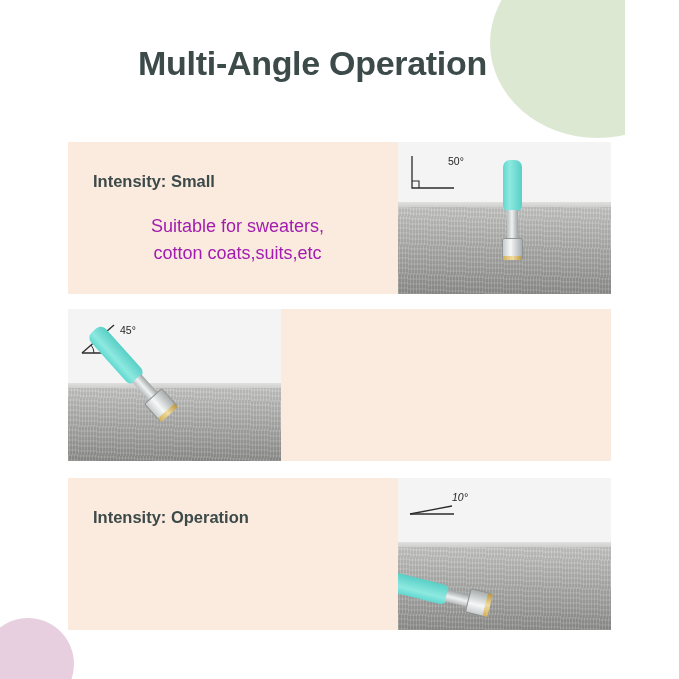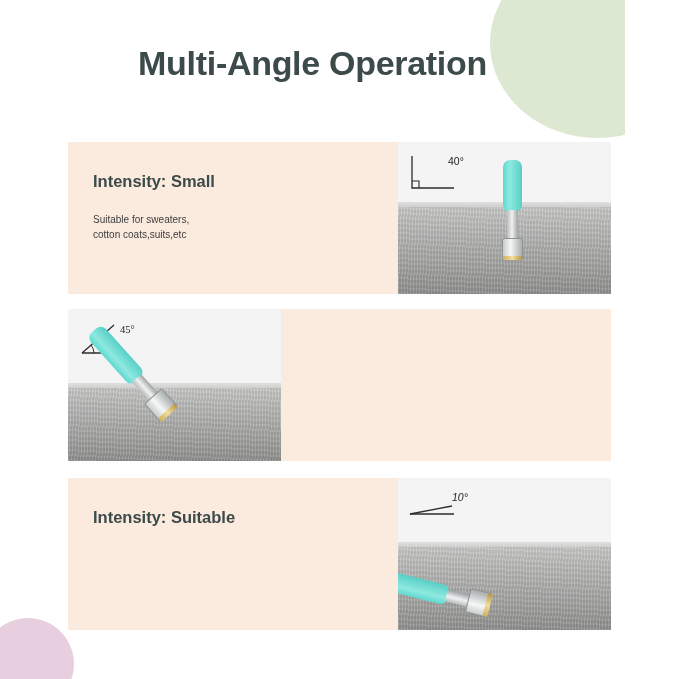--- a/index.html
+++ b/index.html
@@ -68,24 +68,25 @@
     width: 330px;
     padding: 30px 16px 0 25px;
   }
   .card-heading {
     font-size: 16.5px;
     font-weight: bold;
     color: #3c4a4a;
     margin-bottom: 22px;
   }
   .card-desc {
-    font-size: 10px;
-    color: #404040;
+    font-size: 18px;
+    color: #a21caf;
     line-height: 1.48;
     white-space: pre-line;
+    text-align: center;
   }
 
   
   .card-photo {
     position: relative;
     width: 213px;
     height: 152px;
     overflow: hidden;
     background: #f2f3f4;
   }
@@ -167,21 +168,21 @@
     </div>
     <div class="card-photo">
       <div class="photo-bg"></div>
       <div class="carpet" style="top:60px;bottom:0;"></div>
       <div class="carpet-top-edge" style="top:60px;"></div>
 
       <svg class="angle-diagram" style="left:12px;top:12px;" width="48" height="40" viewBox="0 0 48 40">
         <path d="M2 2 L2 34 L44 34" fill="none" stroke="#2c2c2c" stroke-width="1.3"></path>
         <path d="M2 27 L9 27 L9 34" fill="none" stroke="#2c2c2c" stroke-width="1.1"></path>
       </svg>
-      <div class="angle-label" style="left:50px;top:13px;">40°</div>
+      <div class="angle-label" style="left:50px;top:13px;">50°</div>
 
       <div class="tool" style="left:101px;top:18px;width:26px;height:112px;">
         <div class="tool-handle" style="left:4px;top:0;width:19px;height:52px;"></div>
         <div class="tool-neck" style="left:8px;top:50px;width:11px;height:30px;"></div>
         <div class="tool-head" style="left:3px;top:78px;width:21px;height:22px;border-radius:2px;"></div>
         <div class="tool-gold" style="left:4px;top:96px;width:19px;height:4px;"></div>
       </div>
     </div>
   </div>
 
@@ -189,34 +190,34 @@
     <div class="card-photo">
       <div class="photo-bg"></div>
       <div class="carpet" style="top:74px;bottom:0;"></div>
       <div class="carpet-top-edge" style="top:74px;"></div>
 
       <svg class="angle-diagram" style="left:12px;top:14px;" width="48" height="34" viewBox="0 0 48 34">
         <path d="M2 30 L44 30" fill="none" stroke="#2c2c2c" stroke-width="1.3"></path>
         <path d="M2 30 L34 2" fill="none" stroke="#2c2c2c" stroke-width="1.3"></path>
         <path d="M14 30 A13 13 0 0 0 11 22" fill="none" stroke="#2c2c2c" stroke-width="1"></path>
       </svg>
-      <div class="angle-label" style="left:52px;top:15px;font-family:Liberation Serif, serif;">45°</div>
+      <div class="angle-label" style="left:52px;top:15px;">45°</div>
 
       <div class="tool" style="left:88px;top:6px;width:30px;height:110px;transform:rotate(-42deg);transform-origin:50% 92%;">
         <div class="tool-handle" style="left:5px;top:-14px;width:20px;height:66px;"></div>
         <div class="tool-neck" style="left:9px;top:50px;width:12px;height:26px;"></div>
         <div class="tool-head" style="left:3px;top:74px;width:24px;height:24px;border-radius:2px;"></div>
         <div class="tool-gold" style="left:4px;top:94px;width:22px;height:5px;"></div>
       </div>
     </div>
   </div>
 
   <div class="card" id="card2">
     <div class="card-text">
-      <div class="card-heading">Intensity: Suitable</div>
+      <div class="card-heading">Intensity: Operation</div>
     </div>
     <div class="card-photo">
       <div class="photo-bg"></div>
       <div class="carpet" style="top:64px;bottom:0;"></div>
       <div class="carpet-top-edge" style="top:64px;"></div>
 
       <svg class="angle-diagram" style="left:10px;top:18px;" width="52" height="24" viewBox="0 0 52 24">
         <path d="M2 18 L46 18" fill="none" stroke="#2c2c2c" stroke-width="1.3"></path>
         <path d="M2 18 L44 10" fill="none" stroke="#2c2c2c" stroke-width="1.3"></path>
       </svg>

